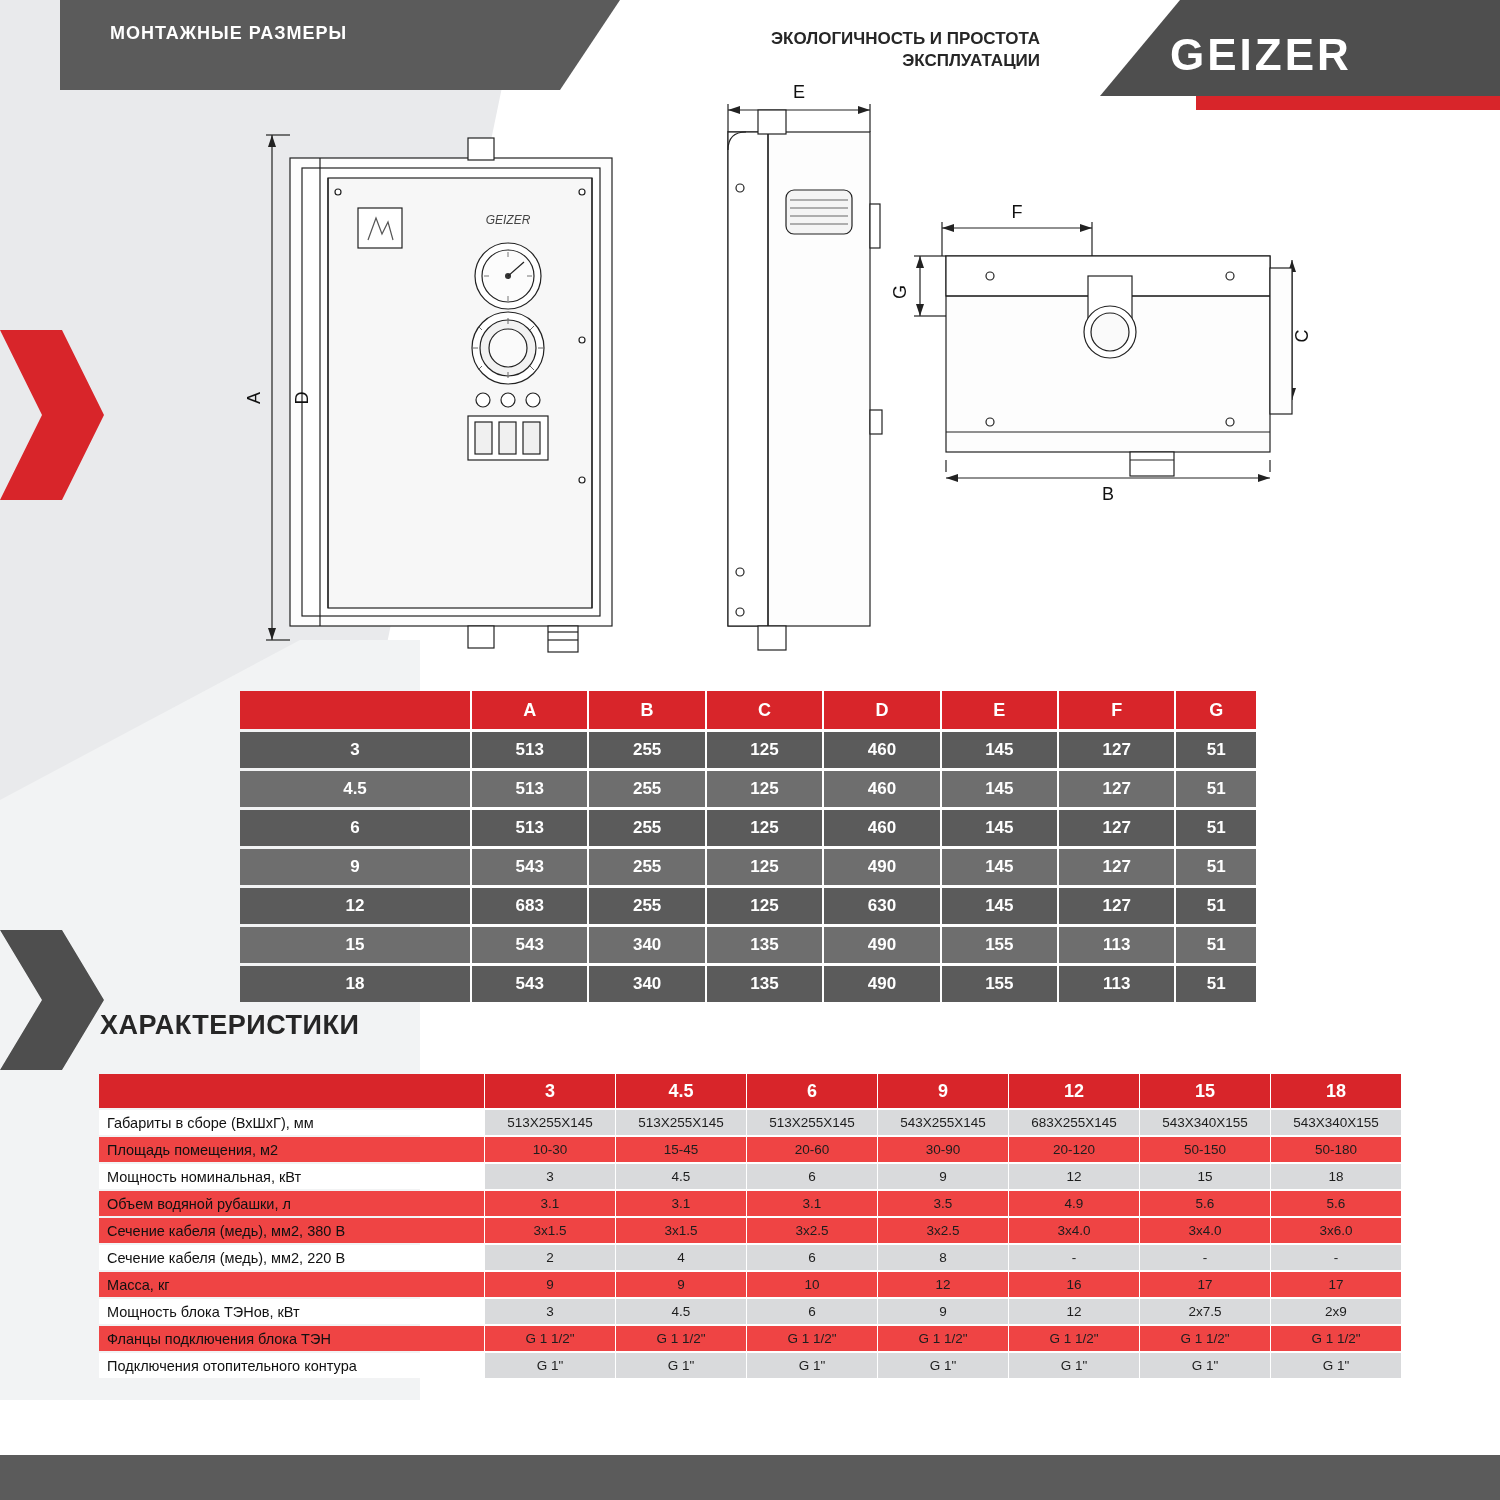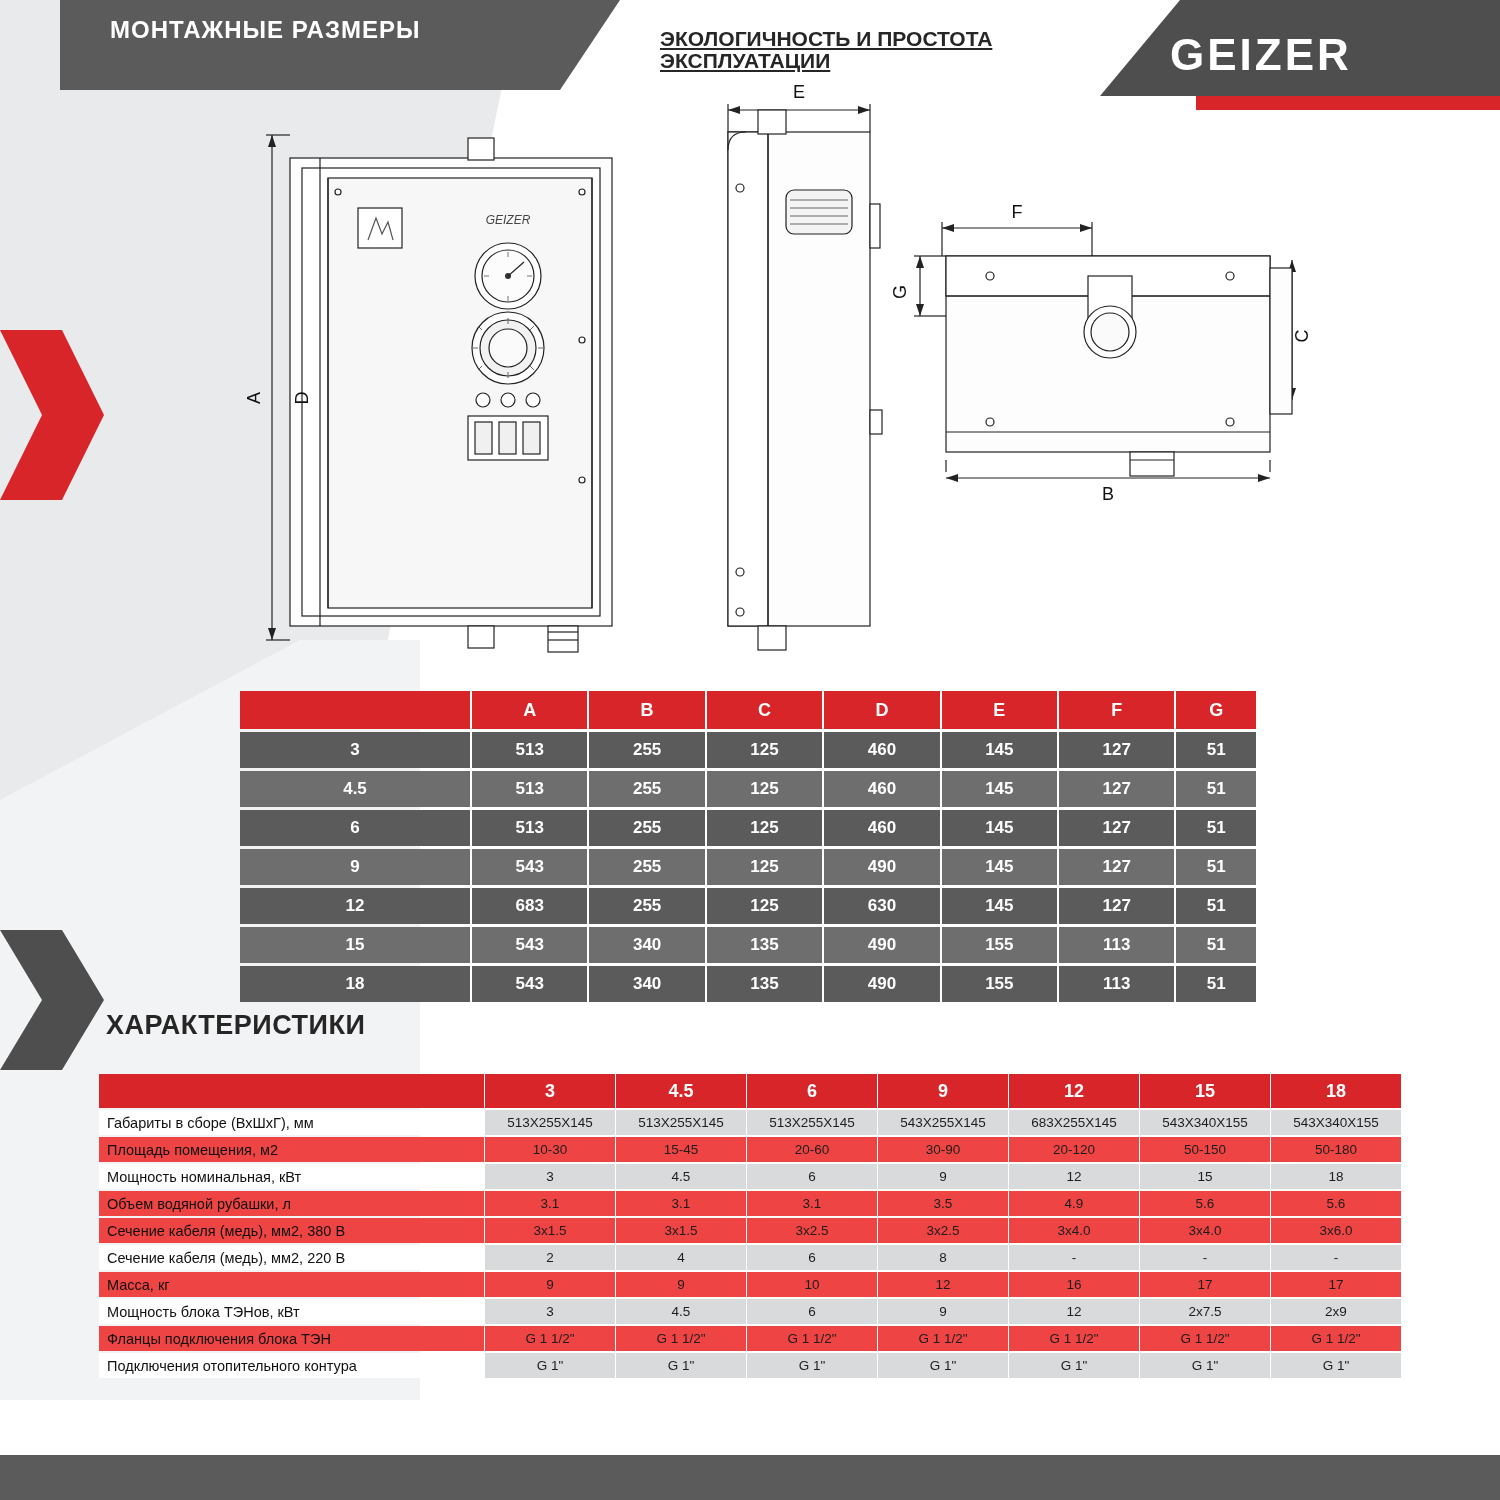--- a/index.html
+++ b/index.html
@@ -50,34 +50,34 @@
   .footer-bar{
     position:absolute;left:0;top:1455px;width:1500px;height:45px;
     background:#5b5b5b;
   }
   .bottom-white{
     position:absolute;left:0;top:1400px;width:1500px;height:55px;background:#ffffff;
   }
 
   
   .hdr-title-left{
-    position:absolute;left:110px;top:16px;
-    color:#ffffff;font-size:24px;font-weight:bold;letter-spacing:1px;
+    position:absolute;left:110px;top:23px;
+    color:#ffffff;font-size:18px;font-weight:bold;letter-spacing:1px;
   }
   .hdr-title-center{
-    position:absolute;left:660px;top:28px;width:380px;text-align:left;
-    color:#262626;font-size:21px;font-weight:bold;line-height:22px;text-decoration:underline;
+    position:absolute;left:660px;top:28px;width:380px;text-align:right;
+    color:#262626;font-size:17px;font-weight:bold;line-height:22px;
   }
   .brand{
     position:absolute;left:1170px;top:30px;
     color:#ffffff;font-size:44px;font-weight:bold;letter-spacing:3px;
   }
   .section-title{
     position:absolute;left:100px;top:1010px;
-    color:#262626;font-size:27px;font-weight:bold;letter-spacing:.5px;margin-left:6px;
+    color:#262626;font-size:27px;font-weight:bold;letter-spacing:.5px;
   }
 
   
   .drawing{position:absolute;left:230px;top:80px;width:1280px;height:580px;}
   .drawing svg{display:block;}
 
   
   .dim-table{
     position:absolute;left:238px;top:688px;width:1020px;
     border-collapse:separate;border-spacing:2px 3px;

